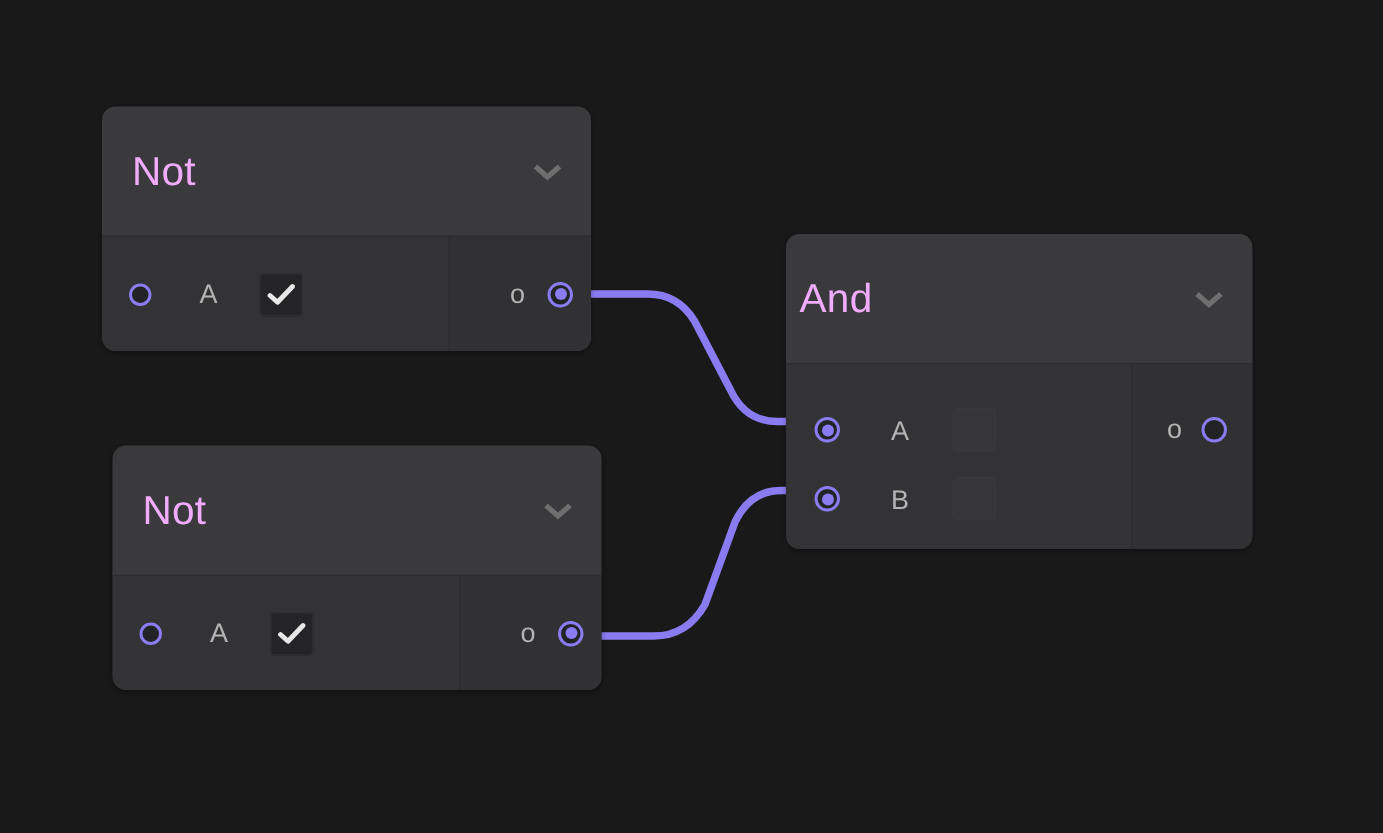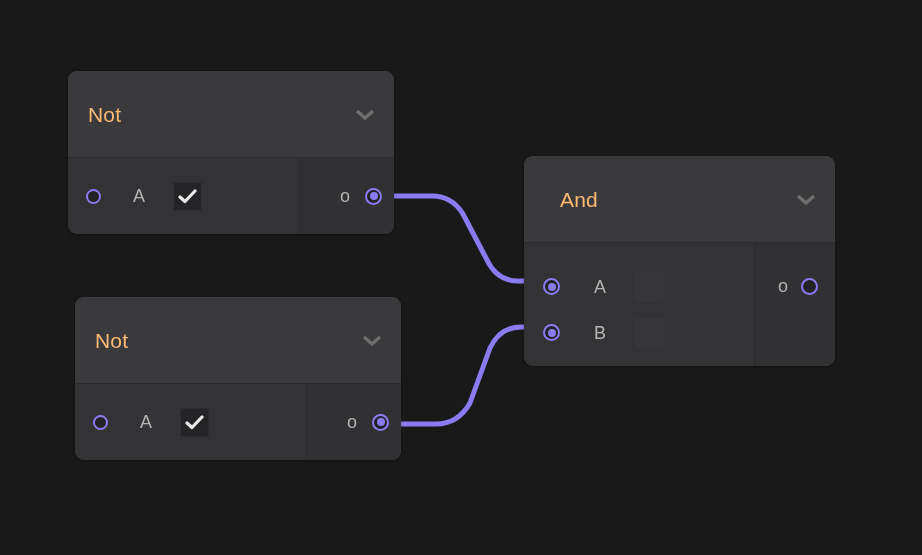--- a/index.html
+++ b/index.html
@@ -46,23 +46,23 @@
 
   .node-header {
     position: relative;
     background: #3a3a3c;
     display: flex;
     align-items: center;
     border-bottom: 1px solid #2c2c2e;
   }
 
   .node-title {
-    font-size: 21px;
+    font-size: 27px;
     font-weight: 300;
-    color: #fdba74;
+    color: #f0abfc;
     letter-spacing: 0.2px;
     line-height: 1;
     text-align: right;
   }
 
   .collapse-icon {
     position: absolute;
     display: block;
   }
   .collapse-icon svg { display: block; }
@@ -179,21 +179,21 @@
       <div class="outputs-col" style="width:93px;">
         <div class="port-row out" style="height:76px; padding-right:11px;">
           <span class="port-label" style="margin-right:15px;">o</span>
           <span class="port connected" style="width: 17px; height: 17px; --dot: 8px;"></span>
         </div>
       </div>
     </div>
   </div>
 
   <div class="node" style="left:524px; top:156px; width:311px; height:210px;">
-    <div class="node-header" style="height:87px; padding-left:36px;">
+    <div class="node-header" style="height:87px; padding-left:9px;">
       <span class="node-title">And</span>
       <span class="collapse-icon" style="right:18px; top:50%; margin-top:-6px;">
         <svg width="22" height="13" viewBox="0 0 22 13">
           <path d="M3 3 L11 10 L19 3" fill="none" stroke="#6e6e6e" stroke-width="3.5" stroke-linecap="butt" stroke-linejoin="miter"></path>
         </svg>
       </span>
     </div>
     <div class="node-body" style="height:123px;">
       <div class="inputs-col" style="width:231px;">
         <div class="port-row" style="height:46px; padding-left:19px; margin-top:10px;">

